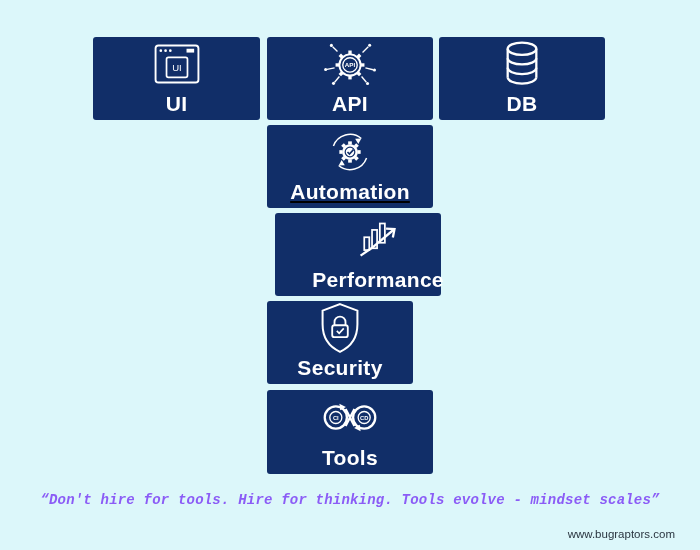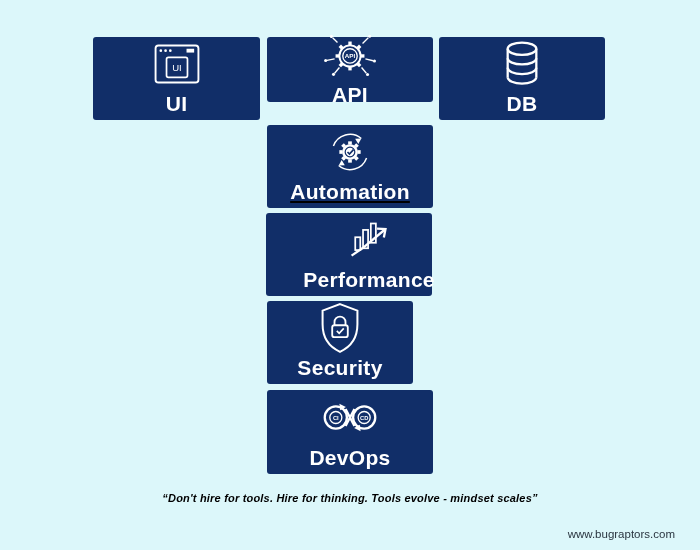--- a/index.html
+++ b/index.html
@@ -24,32 +24,32 @@
   }
   .box .icon{
     height:50px;display:flex;align-items:center;justify-content:center;
   }
   .box .label{
     color:#ffffff;font-size:21px;font-weight:700;letter-spacing:.3px;
     line-height:1;padding-bottom:6px;
   }
   
   .b-ui{left:93px;top:37px;width:167px;height:83px;}
-  .b-api{left:267px;top:37px;width:166px;height:65px;}
+  .b-api{left:267px;top:37px;width:166px;height:83px;}
   .b-db{left:439px;top:37px;width:166px;height:83px;}
   .b-automation{left:267px;top:125px;width:166px;height:83px;text-decoration:underline;}
-  .b-performance{left:266px;top:213px;width:166px;height:83px;padding-left:40px;}
+  .b-performance{left:275px;top:213px;width:166px;height:83px;padding-left:40px;}
   .b-security{left:267px;top:301px;width:146px;height:83px;}
   .b-devops{left:267px;top:390px;width:166px;height:84px;}
 
   .quote{
     position:absolute;left:0;right:0;top:492px;
     text-align:center;
-    font-size:11px;font-weight:700;font-style:italic;
-    color:#000000;letter-spacing:.2px;
+    font-size:14px;font-weight:700;font-style:italic;
+    color:#8b5cf6;letter-spacing:.2px;font-family:Liberation Mono, monospace;
   }
   .watermark{
     position:absolute;right:25px;top:528px;
     font-size:11.5px;color:#2a3540;
   }
   svg{display:block;}
   svg text{font-family:"Liberation Sans", sans-serif;}
 </style>
 </head>
 <body>
@@ -190,20 +190,20 @@
           <path d="M31,31.5 L41,12.5"></path>
         </g>
         <path d="M24,6.4 L31.4,10.1 L25,13.8 Z" fill="#fff"></path>
         <path d="M48,37.6 L40.6,33.9 L47,30.2 Z" fill="#fff"></path>
         <circle cx="20" cy="22" r="6.8" fill="#112e68" stroke="#fff" stroke-width="1.5"></circle>
         <circle cx="52" cy="22" r="6.8" fill="#112e68" stroke="#fff" stroke-width="1.5"></circle>
         <text x="20" y="24.4" font-size="6.5" font-weight="bold" fill="#fff" text-anchor="middle">CI</text>
         <text x="52" y="24.4" font-size="6.5" font-weight="bold" fill="#fff" text-anchor="middle">CD</text>
       </svg>
     </div>
-    <div class="label">DevOps</div>
+    <div class="label">Tools</div>
   </div>
 
   <div class="quote">“Don't hire for tools. Hire for thinking. Tools evolve - mindset scales”</div>
 
   <div class="watermark">www.bugraptors.com</div>
 
 </div>
 
 </body></html>

